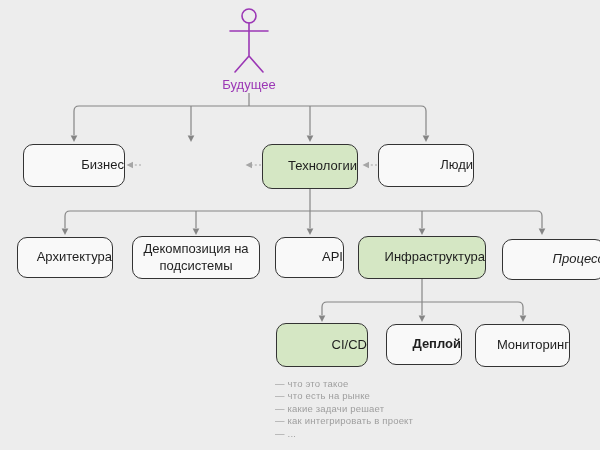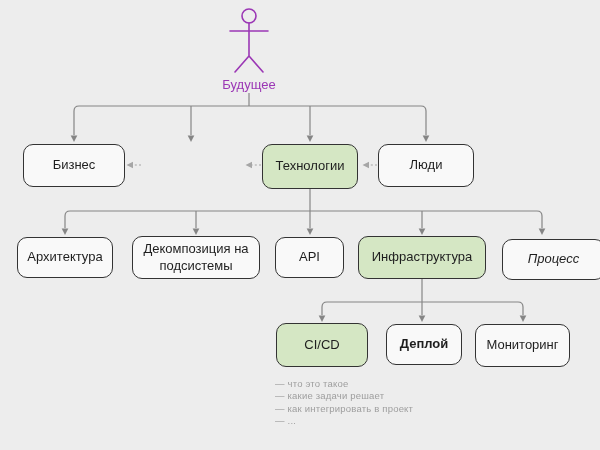--- a/index.html
+++ b/index.html
@@ -25,21 +25,21 @@
   .dash-head { fill: var(--dashed, #a6a6a6); stroke: none; }
   .actor-line { stroke: var(--actor, #9b37b5); stroke-width: 1.6; fill: none; stroke-linecap: round; }
   .node {
     position: absolute;
     box-sizing: border-box;
     background: var(--node-fill, #f9f9f9);
     border: 1.3px solid var(--node-border, #333333);
     border-radius: 10px;
     display: flex;
     align-items: center;
-    justify-content: center;
+    justify-content: flex-end;
     text-align: center;
     font-size: 13px;
     line-height: 1.25;
     color: var(--node-text, #1e1e1e);
     padding: 2px 0;
   }
   .node.highlight { background: var(--highlight-fill, #d5e7c4); }
   .actor-label {
     position: absolute;
     left: 211px; top: 77px;
@@ -143,18 +143,19 @@
   </div>
   <div class="node" style="left:386px; top:324px; width:76px; height:41px;font-weight:bold;">
     <span>Деплой</span>
   </div>
   <div class="node" style="left:475px; top:324px; width:95px; height:43px;">
     <span>Мониторинг</span>
   </div>
 
   <div class="notes">
     <div>— что это такое</div>
+    <div>— что есть на рынке</div>
     <div>— какие задачи решает</div>
     <div>— как интегрировать в проект</div>
     <div>— ...</div>
   </div>
 
 </div>
 
 </body></html>

